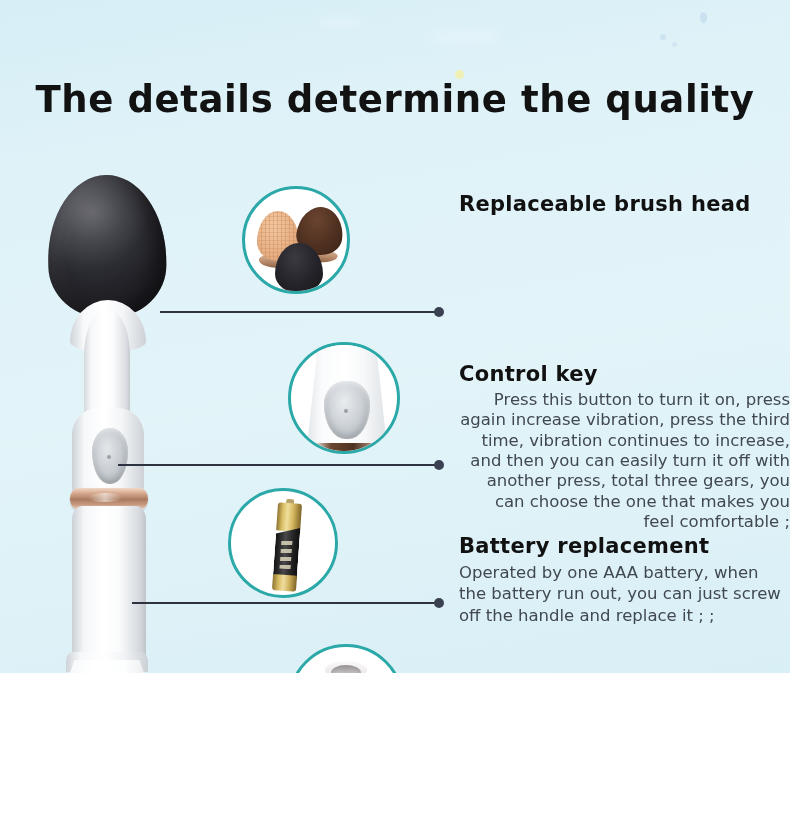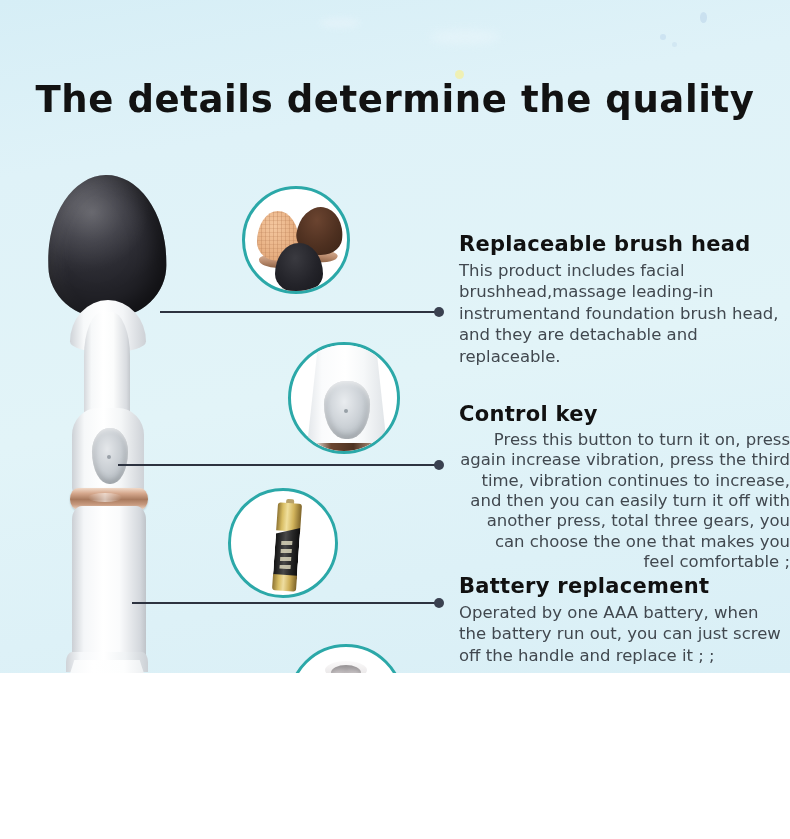--- a/index.html
+++ b/index.html
@@ -340,21 +340,21 @@
   .dt1 { left: 434px; top: 307px; }
   .ld2 { left: 118px; top: 464px; width: 320px; }
   .dt2 { left: 434px; top: 460px; }
   .ld3 { left: 132px; top: 602px; width: 306px; }
   .dt3 { left: 434px; top: 598px; }
   .ld4 { left: 118px; top: 764px; width: 320px; }
   .dt4 { left: 434px; top: 760px; }
 
   
   .text-col { position: absolute; left: 459px; top: 0; width: 331px; }
-  .section { position: absolute; left: 0; width: 331px; margin-top: 40px; }
+  .section { position: absolute; left: 0; width: 331px; }
   .sec1 { top: 192px; }
   .sec2 { top: 362px; }
   .sec3 { top: 534px; }
   .sec4 { top: 685px; }
 
   .sec-title {
     font-size: 21px;
     font-weight: 700;
     color: #111111;
     letter-spacing: .3px;
@@ -446,21 +446,20 @@
   <div class="leader-dot dt2"></div>
   <div class="leader ld3"></div>
   <div class="leader-dot dt3"></div>
   <div class="leader ld4"></div>
   <div class="leader-dot dt4"></div>
 
   <div class="text-col">
 
     <div class="section sec1">
       <div class="sec-title">Replaceable brush head</div>
-      <div class="sec-body">This product includes facial brushhead,massage leading-in instrumentand foundation brush head, and they are detachable and replaceable.</div>
     </div>
 
     <div class="section sec2">
       <div class="sec-title">Control key</div>
       <div class="sec-body">Press this button to turn it on, press again increase vibration, press the third time, vibration continues to increase, and then you can easily turn it off with another press, total three gears, you can choose the one that makes you feel comfortable ;</div>
     </div>
 
     <div class="section sec3">
       <div class="sec-title">Battery replacement</div>
       <div class="sec-body">Operated by one AAA battery, when the battery run out, you can just screw off the handle and replace it ; ;</div>

